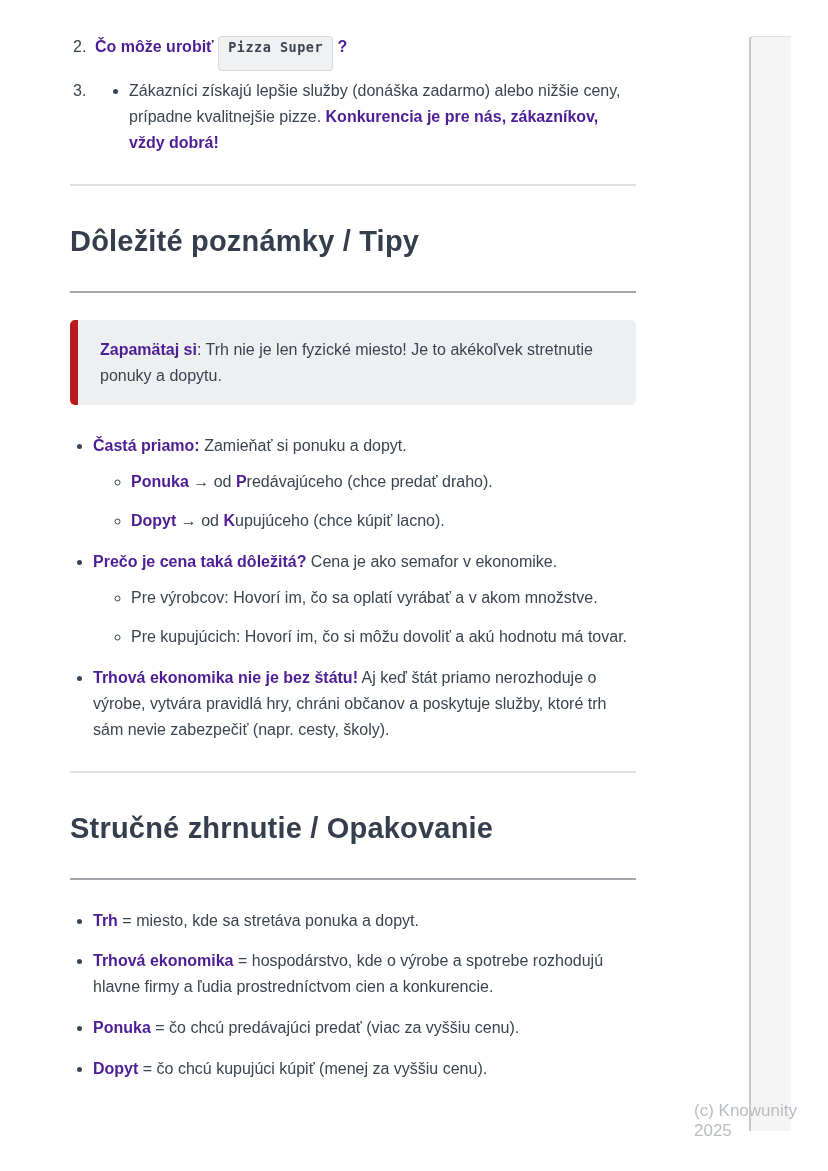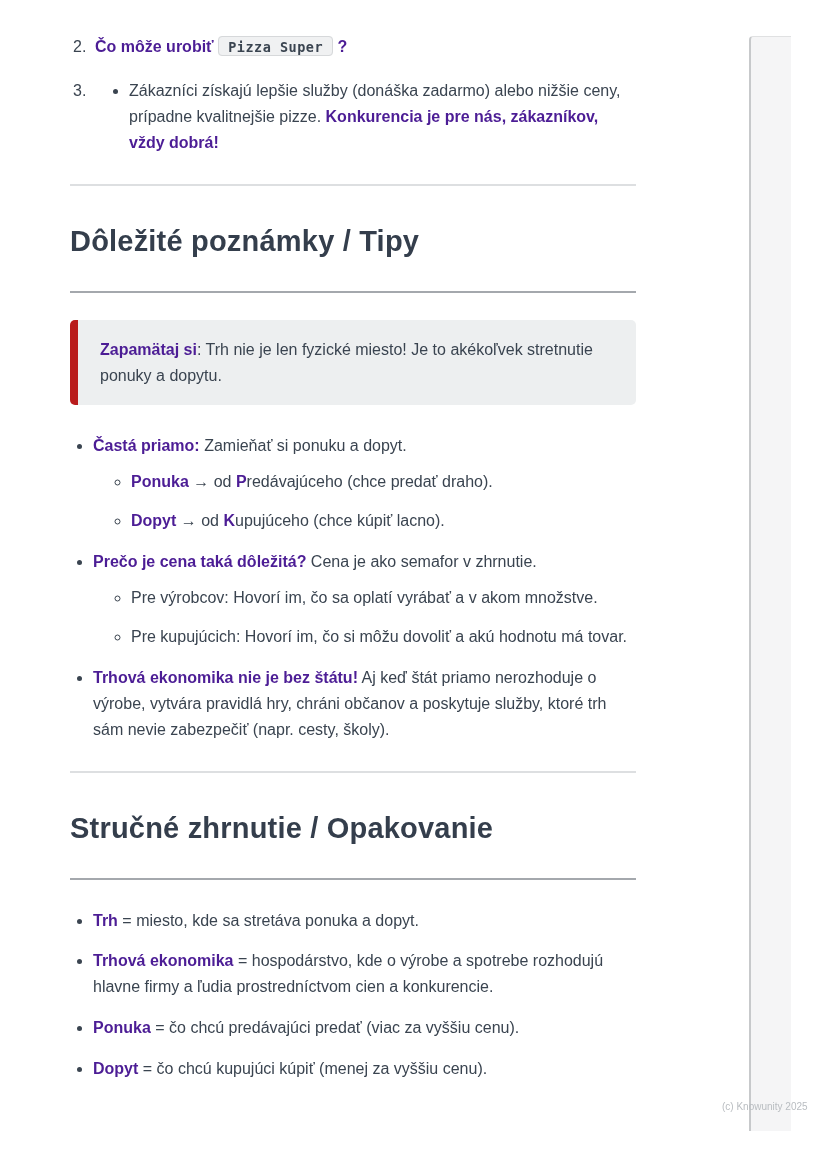--- a/index.html
+++ b/index.html
@@ -6,21 +6,21 @@
   body{
     width:828px;height:1171px;background:#ffffff;overflow:hidden;position:relative;
     font-family:"Liberation Sans","DejaVu Sans",sans-serif;color:#3a4450;
   }
   .content{position:absolute;left:70px;top:34px;width:566px;font-size:16px;line-height:1.62;}
   p{margin:0;}
   .b{font-weight:700;color:#4c1d95;}
   .chip{
     font-family:"DejaVu Sans Mono","Liberation Mono",monospace;
     font-size:13.5px;font-weight:700;color:#3a4450;letter-spacing:.5px;white-space:nowrap;
-    background:#f0f1f2;border:1px solid #d6d8da;border-radius:4px;padding:2px 9px 0;
+    background:#f0f1f2;border:1px solid #d6d8da;border-radius:4px;padding:2px 9px 15px;
   }
   .numitem{position:relative;padding-left:25px;margin-bottom:18px;}
   .num{position:absolute;left:3px;top:0;}
   .numitem .title{margin-bottom:4px;}
   ul{margin:0;}
   ul.bullets{list-style:disc;padding-left:23px;}
   .numitem ul.bullets{padding-left:34px;margin-top:4px;}
   ul.bullets > li{margin-bottom:12px;}
   #sections-root > ul.bullets{margin-top:28px;}
   #sections-root > ul.bullets > li{margin-bottom:15px;}
@@ -33,21 +33,21 @@
   }
   .callout{
     background:#edeff0;border-left:8px solid #b91c1c;border-radius:5px;
     padding:17px 24px 17px 22px;margin-top:27px;
   }
   .scroll-strip{
     position:absolute;left:749px;top:36px;width:40px;height:1094px;z-index:1;
     background:#f5f5f6;border-left:2px solid #c7c9cb;border-top:1px solid #e0e1e2;
     border-top-left-radius:4px;
   }
-  .watermark{position:absolute;left:694px;top:1101px;z-index:2;font-size:10px;color:#b9bdc1;margin-left:28px;}
+  .watermark{position:absolute;left:694px;top:1101px;z-index:2;font-size:17px;color:#b9bdc1;}
 </style>
 </head>
 <body>
 
 <div class="page">
   <div class="scroll-strip"></div>
   <div class="watermark">(c) Knowunity 2025</div>
   <main class="content">
     <section id="numbered-root">
         <div class="numitem">
@@ -75,21 +75,21 @@
             <ul class="sub-bullets">
               <li>
                 <p class="li-text"><span class="b">Ponuka</span><span> → od </span><span class="b">P</span><span>redávajúceho (chce predať draho).</span></p>
               </li>
               <li>
                 <p class="li-text"><span class="b">Dopyt</span><span> → od </span><span class="b">K</span><span>upujúceho (chce kúpiť lacno).</span></p>
               </li>
             </ul>
           </li>
           <li>
-            <p class="li-text"><span class="b">Prečo je cena taká dôležitá?</span><span> Cena je ako semafor v zhrnutie.</span></p>
+            <p class="li-text"><span class="b">Prečo je cena taká dôležitá?</span><span> Cena je ako semafor v ekonomike.</span></p>
             <ul class="sub-bullets">
               <li>
                 <p class="li-text"><span>Pre výrobcov: Hovorí im, čo sa oplatí vyrábať a v akom množstve.</span></p>
               </li>
               <li>
                 <p class="li-text"><span>Pre kupujúcich: Hovorí im, čo si môžu dovoliť a akú hodnotu má tovar.</span></p>
               </li>
             </ul>
           </li>
           <li>

